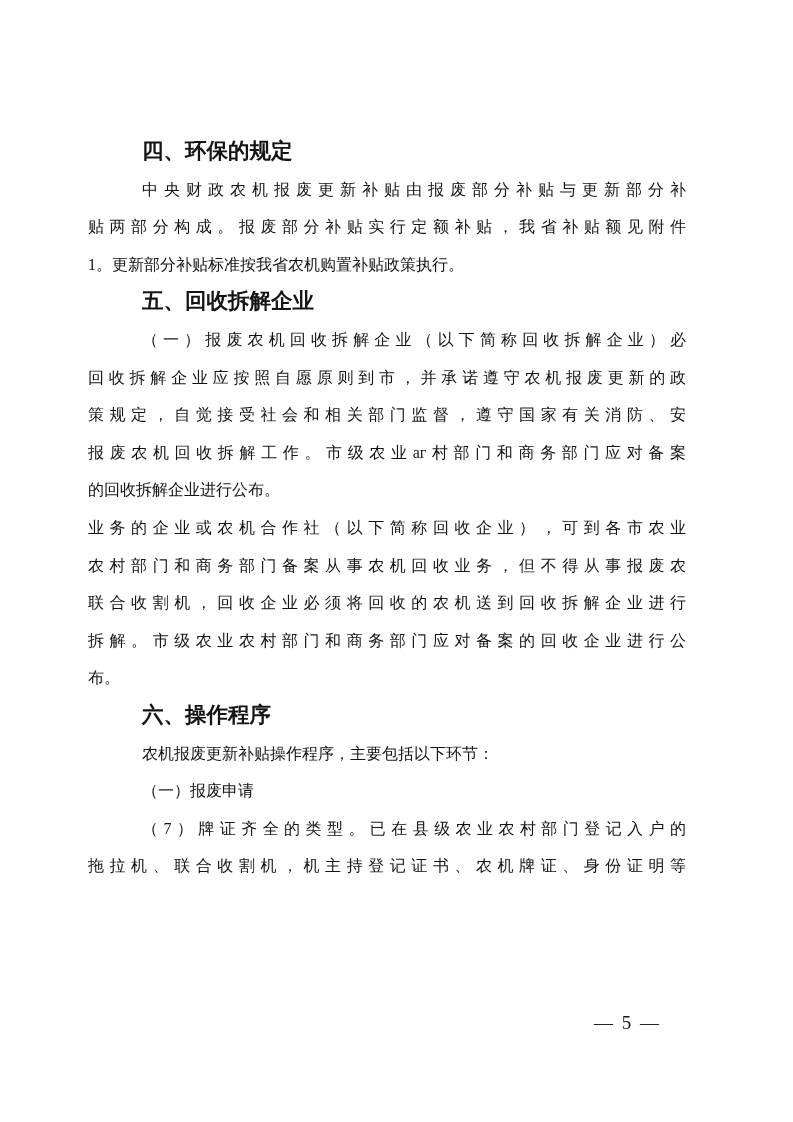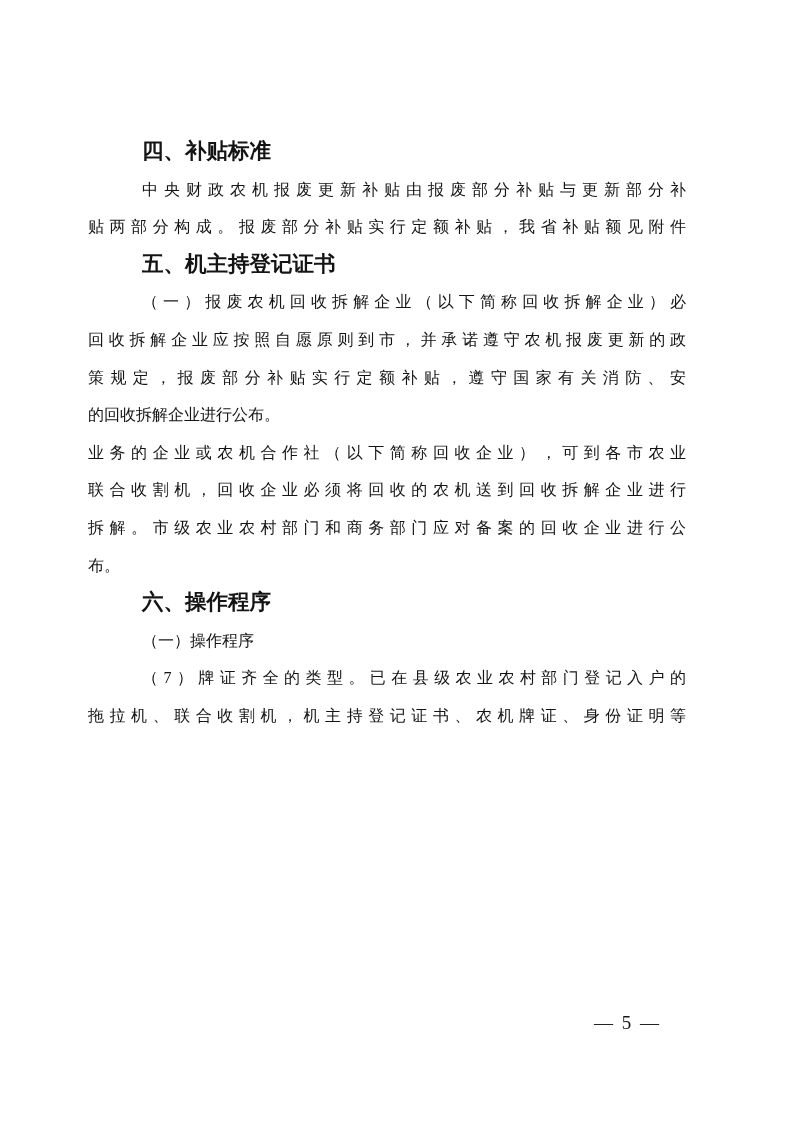--- a/index.html
+++ b/index.html
@@ -53,31 +53,35 @@
     line-height: 37.6px;
     letter-spacing: 2px;
     color: #141414;
   }
 </style>
 </head>
 <body>
 
 <div class="page">
   <div class="text-block">
-    <div class="line h">四、补贴标准</div>
+    <div class="line h">四、环保的规定</div>
     <div class="line f">中央财政农机报废更新补贴由报废部分补贴与更新部分补</div>
     <div class="line m">贴两部分构成。报废部分补贴实行定额补贴，我省补贴额见附件</div>
-    <div class="line h">五、机主持登记证书</div>
+    <div class="line e">1。更新部分补贴标准按我省农机购置补贴政策执行。</div>
+    <div class="line h">五、回收拆解企业</div>
     <div class="line f">（一）报废农机回收拆解企业（以下简称回收拆解企业）必</div>
     <div class="line m">回收拆解企业应按照自愿原则到市，并承诺遵守农机报废更新的政</div>
-    <div class="line m">策规定，报废部分补贴实行定额补贴，遵守国家有关消防、安</div>
+    <div class="line m">策规定，自觉接受社会和相关部门监督，遵守国家有关消防、安</div>
+    <div class="line m">报废农机回收拆解工作。市级农业аг村部门和商务部门应对备案</div>
     <div class="line e">的回收拆解企业进行公布。</div>
     <div class="line m">业务的企业或农机合作社（以下简称回收企业），可到各市农业</div>
+    <div class="line m">农村部门和商务部门备案从事农机回收业务，但不得从事报废农</div>
     <div class="line m">联合收割机，回收企业必须将回收的农机送到回收拆解企业进行</div>
     <div class="line m">拆解。市级农业农村部门和商务部门应对备案的回收企业进行公</div>
     <div class="line e">布。</div>
     <div class="line h">六、操作程序</div>
-    <div class="line fe">（一）操作程序</div>
+    <div class="line fe">农机报废更新补贴操作程序，主要包括以下环节：</div>
+    <div class="line fe">（一）报废申请</div>
     <div class="line f">（7）牌证齐全的类型。已在县级农业农村部门登记入户的</div>
     <div class="line m">拖拉机、联合收割机，机主持登记证书、农机牌证、身份证明等</div>
   </div>
   <div class="page-number">— 5 —</div>
 </div>
 
 </body></html>

